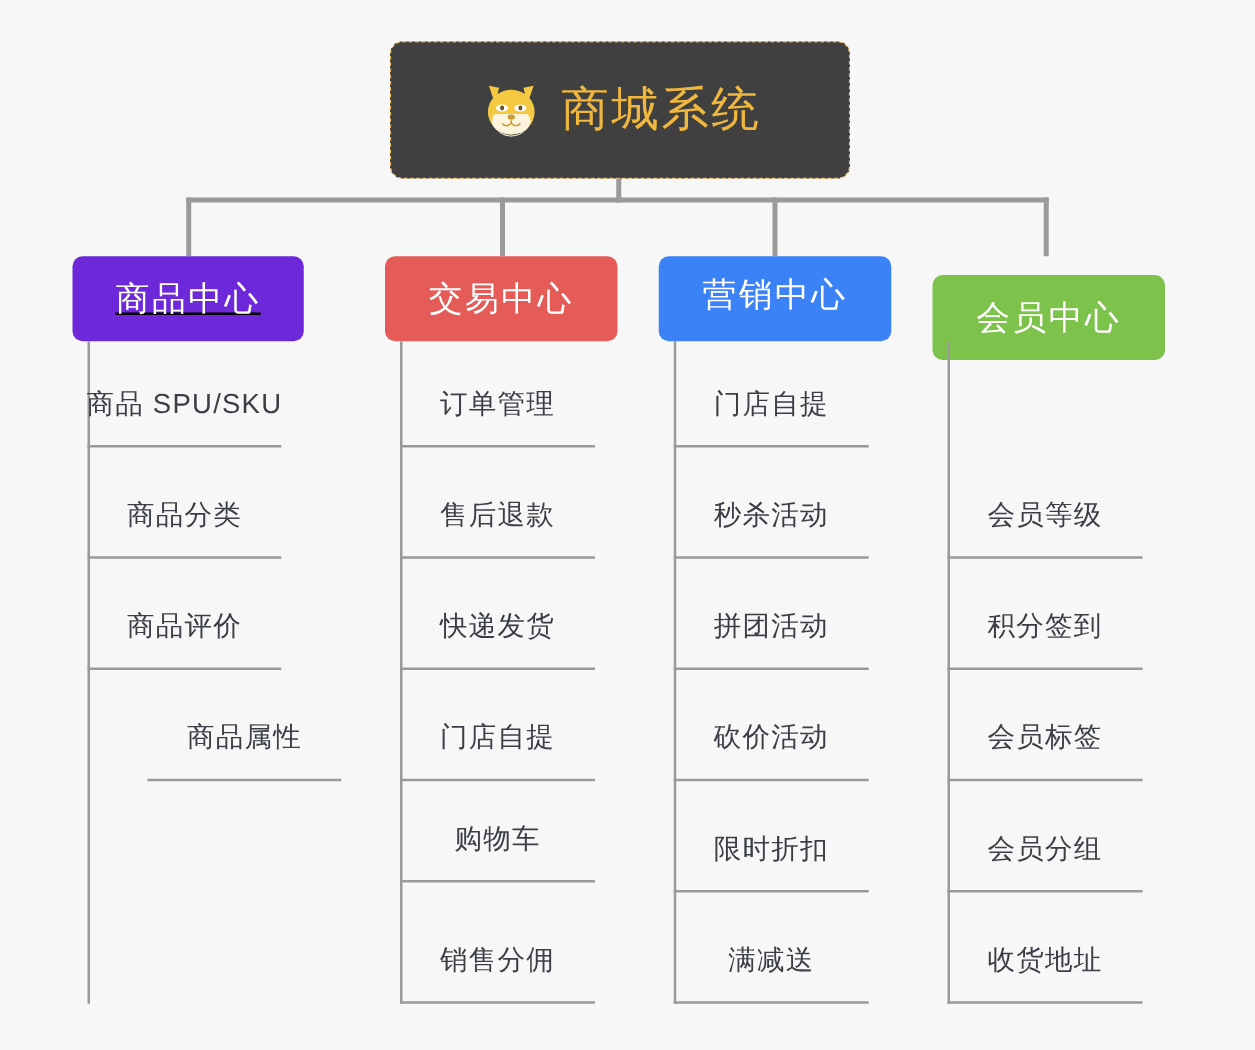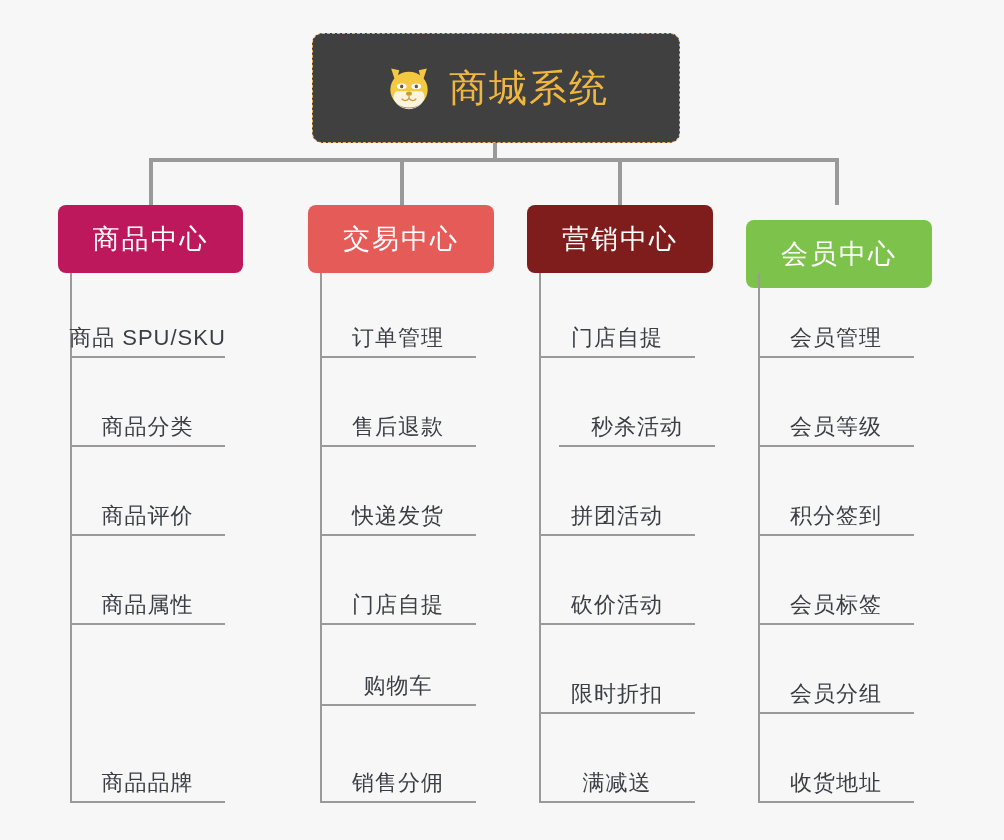--- a/index.html
+++ b/index.html
@@ -98,21 +98,21 @@
     border-bottom: 2px solid #9a9a9a;
     display: flex;
     align-items: flex-end;
     justify-content: center;
   }
   .leaf-label {
     font-size: 22px;
     color: #3b3f45;
     line-height: 1;
     white-space: nowrap;
-    padding-bottom: 7px;
+    padding-bottom: 22px;
     letter-spacing: 1px;
   }
 </style>
 </head>
 <body>
 
 <div id="canvas">
 
   <div id="root-node">
     <svg class="shiba" viewBox="0 0 64 64">
@@ -144,39 +144,36 @@
   <div class="conn conn-v" style="left:493px; top:143px; height:19px;"></div>
 
   <div class="conn conn-h" style="left:149px; top:158px; width:690px;"></div>
 
   <div class="conn conn-v" style="left:149px; top:158px; height:47px;"></div>
   <div class="conn conn-v" style="left:400px; top:158px; height:47px;"></div>
   <div class="conn conn-v" style="left:618px; top:158px; height:47px;"></div>
   <div class="conn conn-v" style="left:835px; top:158px; height:47px;"></div>
 
   <div id="branches">
-      <div class="cat-header" style="left: 58px; width: 185px; background: #be185d;">
+      <div class="cat-header" style="left: 58px; width: 185px; background: #6d28d9; text-decoration: underline;">
         <div class="cat-header-label">商品中心</div>
       </div>
       <div class="column" style="left: 70px; width: 175px; height: 534px;">
         <div class="spine" style="height: 530px;"></div>
         <div class="leaf" style="top: -4px; width: 155px;">
           <div class="leaf-label">商品 SPU/SKU</div>
         </div>
         <div class="leaf" style="top: 85px; width: 155px;">
           <div class="leaf-label">商品分类</div>
         </div>
         <div class="leaf" style="top: 174px; width: 155px;">
           <div class="leaf-label">商品评价</div>
         </div>
-        <div class="leaf" style="top: 263px; width: 155px;">
+        <div class="leaf" style="top: 263px; width: 155px; margin-left: 48px;">
           <div class="leaf-label">商品属性</div>
-        </div>
-        <div class="leaf" style="top: 441px; width: 155px;">
-          <div class="leaf-label">商品品牌</div>
         </div>
       </div>
       <div class="cat-header" style="left: 308px; width: 186px; background: rgb(228, 91, 88);">
         <div class="cat-header-label">交易中心</div>
       </div>
       <div class="column" style="left: 320px; width: 176px; height: 534px;">
         <div class="spine" style="height: 530px;"></div>
         <div class="leaf" style="top: -4px; width: 156px;">
           <div class="leaf-label">订单管理</div>
         </div>
@@ -189,52 +186,49 @@
         <div class="leaf" style="top: 263px; width: 156px;">
           <div class="leaf-label">门店自提</div>
         </div>
         <div class="leaf" style="top: 344px; width: 156px;">
           <div class="leaf-label">购物车</div>
         </div>
         <div class="leaf" style="top: 441px; width: 156px;">
           <div class="leaf-label">销售分佣</div>
         </div>
       </div>
-      <div class="cat-header" style="left: 527px; width: 186px; background: #7f1d1d;">
+      <div class="cat-header" style="left: 527px; width: 186px; background: #3b82f6; font-family: Liberation Mono, monospace;">
         <div class="cat-header-label">营销中心</div>
       </div>
       <div class="column" style="left: 539px; width: 176px; height: 534px;">
         <div class="spine" style="height: 530px;"></div>
         <div class="leaf" style="top: -4px; width: 156px;">
           <div class="leaf-label">门店自提</div>
         </div>
-        <div class="leaf" style="top: 85px; width: 156px; margin-left: 20px;">
+        <div class="leaf" style="top: 85px; width: 156px;">
           <div class="leaf-label">秒杀活动</div>
         </div>
         <div class="leaf" style="top: 174px; width: 156px;">
           <div class="leaf-label">拼团活动</div>
         </div>
         <div class="leaf" style="top: 263px; width: 156px;">
           <div class="leaf-label">砍价活动</div>
         </div>
         <div class="leaf" style="top: 352px; width: 156px;">
           <div class="leaf-label">限时折扣</div>
         </div>
         <div class="leaf" style="top: 441px; width: 156px;">
           <div class="leaf-label">满减送</div>
         </div>
       </div>
       <div class="cat-header" style="left: 746px; width: 186px; background: rgb(124, 194, 75); margin-top: 15px;">
         <div class="cat-header-label">会员中心</div>
       </div>
       <div class="column" style="left: 758px; width: 176px; height: 534px;">
         <div class="spine" style="height: 530px;"></div>
-        <div class="leaf" style="top: -4px; width: 156px;">
-          <div class="leaf-label">会员管理</div>
-        </div>
         <div class="leaf" style="top: 85px; width: 156px;">
           <div class="leaf-label">会员等级</div>
         </div>
         <div class="leaf" style="top: 263px; width: 156px;">
           <div class="leaf-label">会员标签</div>
         </div>
         <div class="leaf" style="top: 174px; width: 156px;">
           <div class="leaf-label">积分签到</div>
         </div>
         <div class="leaf" style="top: 352px; width: 156px;">

